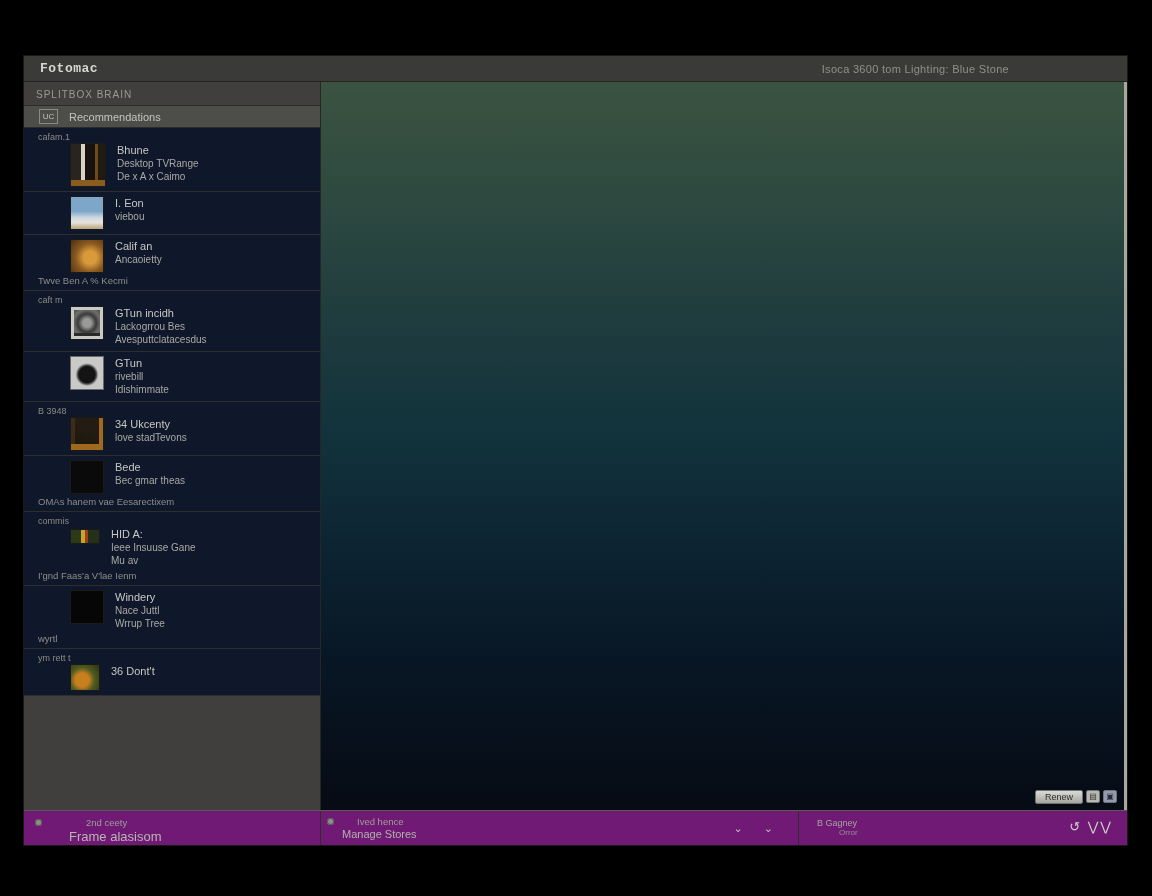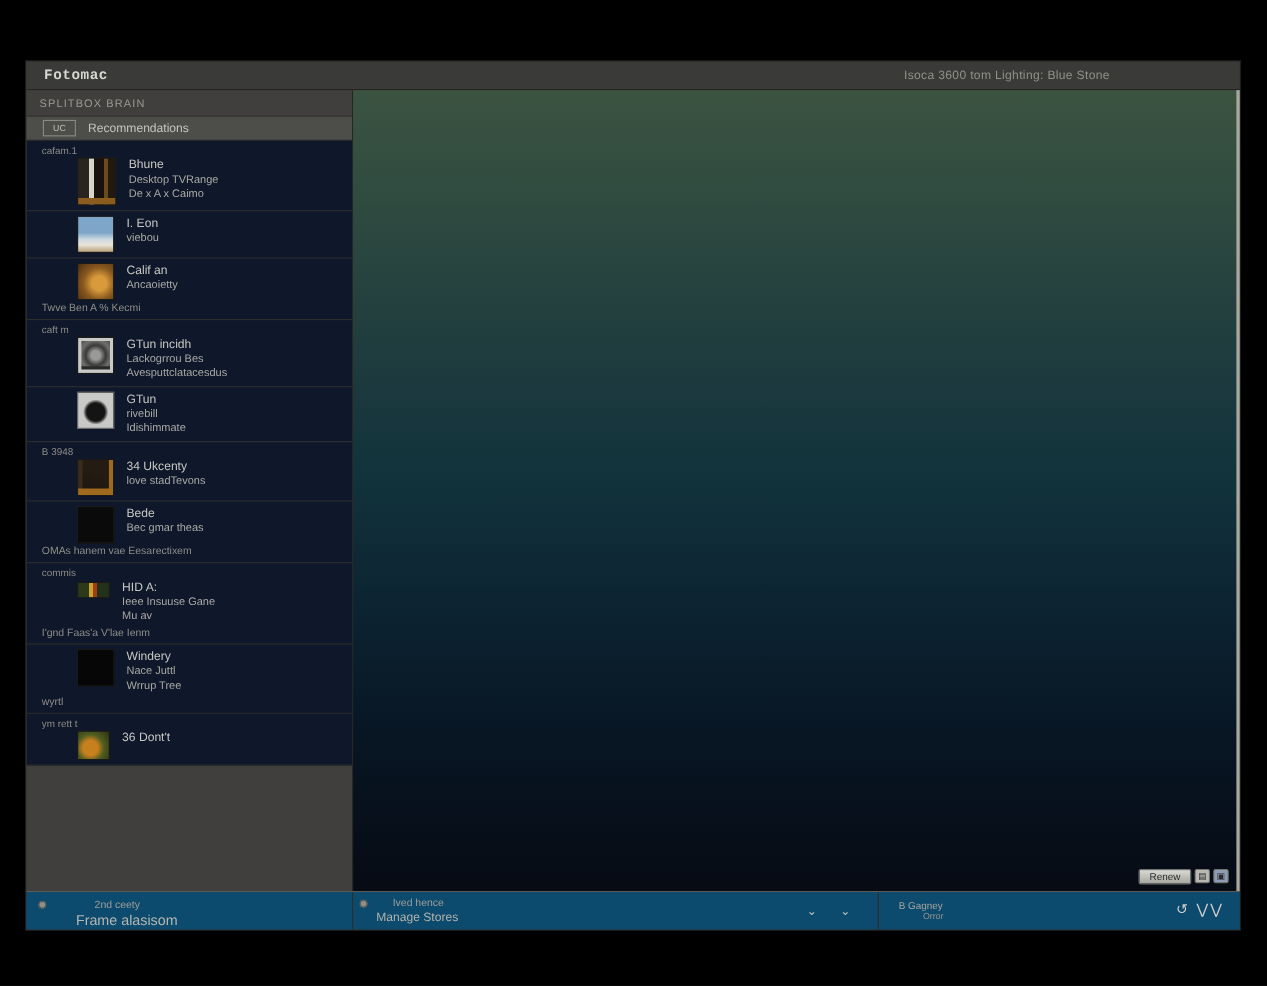--- a/index.html
+++ b/index.html
@@ -21,21 +21,21 @@
   
   .content { position:absolute; left:0; top:26px; right:0; bottom:35px; display:flex; }
 
   .sidebar { width:297px; background:#403f3d; border-right:1px solid #262624;
              overflow:hidden; flex-shrink:0; }
   .sb-header { padding:7px 12px 5px 12px; font-size:10px; letter-spacing:1px;
                color:#9a9a93; }
   .sb-selected { height:23px; background:#4d4d4a; border-top:1px solid #2b2b29;
                  border-bottom:1px solid #2b2b29; display:flex; align-items:center;
                  padding-left:15px; gap:11px; }
-  .uc-icon { width:30px; height:15px; border:1px solid #8a8a84; color:#c2c2bc;
+  .uc-icon { width:19px; height:15px; border:1px solid #8a8a84; color:#c2c2bc;
              font-size:8px; display:flex; align-items:center; justify-content:center; }
   .sb-selected-label { font-size:11px; color:#c4c4bf; }
 
   .photo-list { }
   .photo-item { padding:4px 8px 4px 14px; border-bottom:1px solid #2e2e2c;
                 background:#0f172a; }
   .cap-top { font-size:9px; color:#8b8b85; margin-bottom:1px; }
   .row-flex { display:flex; align-items:flex-start;margin-left:32px; }
   .thumb { width:34px; height:34px; border:1px solid #1a1a18; margin-right:11px;
            flex-shrink:0; }
@@ -74,21 +74,21 @@
   .fit-btn { font-size:9px; color:#2c2c2c; padding:1px 9px;
              background:linear-gradient(#dadad6,#a7a7a1); border:1px solid #73736f;
              border-radius:2px; }
   .sq-btn { width:14px; height:13px; font-size:8px; color:#2c2c2c;
             display:flex; align-items:center; justify-content:center;
             background:#b9b9b4; border:1px solid #73736f; border-radius:2px; }
   .sq-btn.blue { background:#8e9cb5; }
 
   
   .statusbar { position:absolute; left:0; bottom:0; right:0; height:35px;
-               background:#0c4a6e; border-top:1px solid #5a5a57; display:flex; }
+               background:#701a75; border-top:1px solid #5a5a57; display:flex; }
   .st-led { position:absolute; width:7px; height:7px; border-radius:50%;
             background:#8f8f89; box-shadow:inset 0 0 0 1px #5a5a55; }
   .st-left { width:297px; border-right:1px solid #2e2e2c; position:relative; }
   .st-left .st-led { left:11px; top:8px; }
   .st-l1 { position:absolute; left:62px; top:6px; font-size:9.5px; color:#9f9f99; }
   .st-l2 { position:absolute; left:45px; top:18px; font-size:13px; color:#b7b7b1; }
   .st-mid { flex:1; border-right:1px solid #2e2e2c; position:relative; }
   .st-mid .st-led { left:6px; top:7px; }
   .st-m1 { position:absolute; left:36px; top:5px; font-size:9.5px; color:#9f9f99; }
   .st-m2 { position:absolute; left:21px; top:17px; font-size:11px; color:#b2b2ac; }

